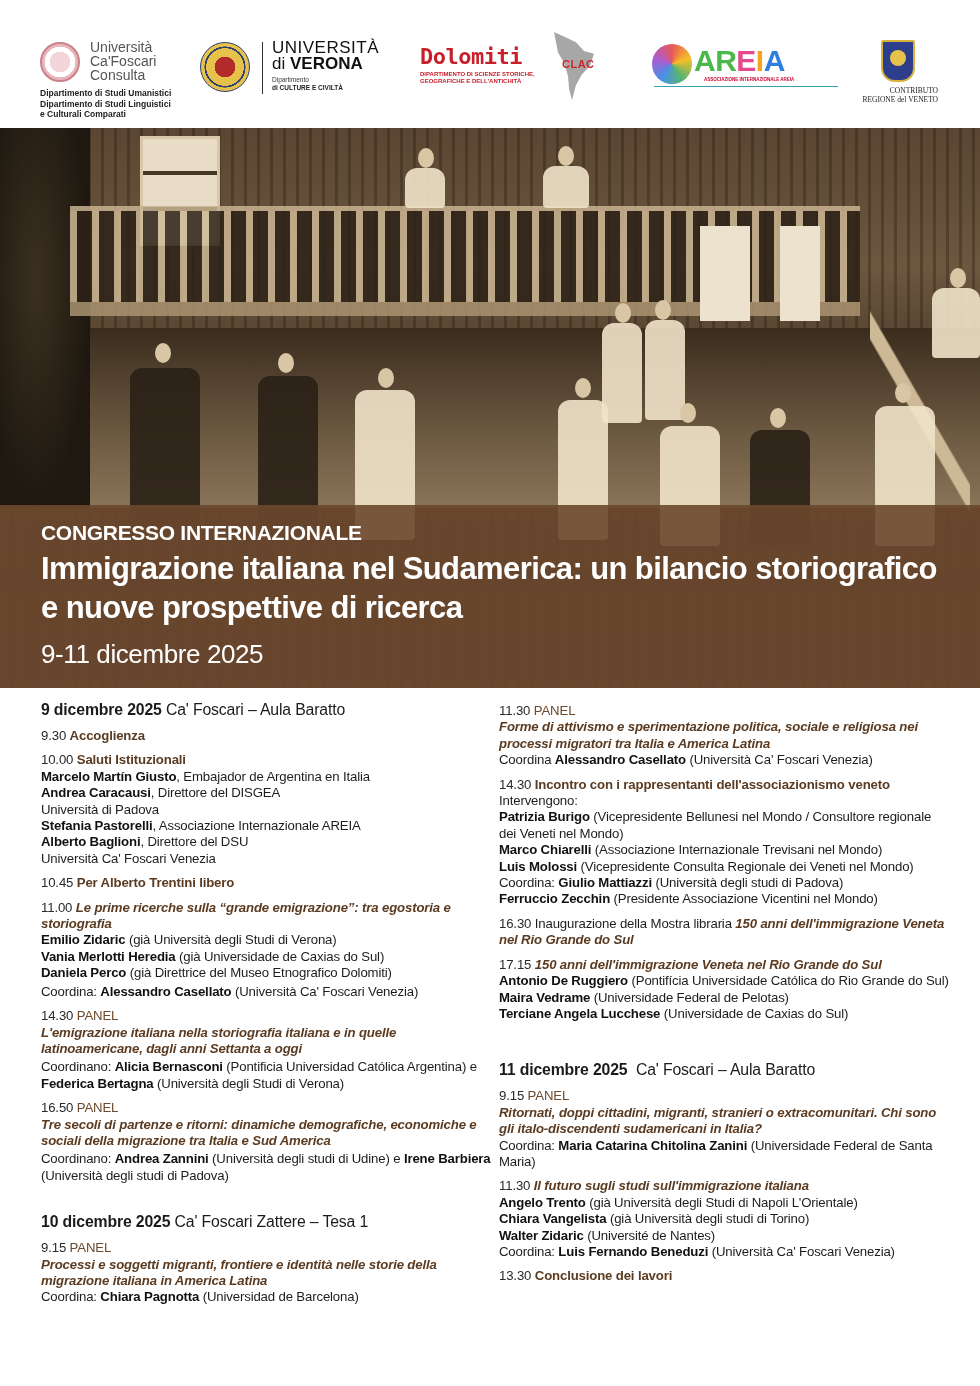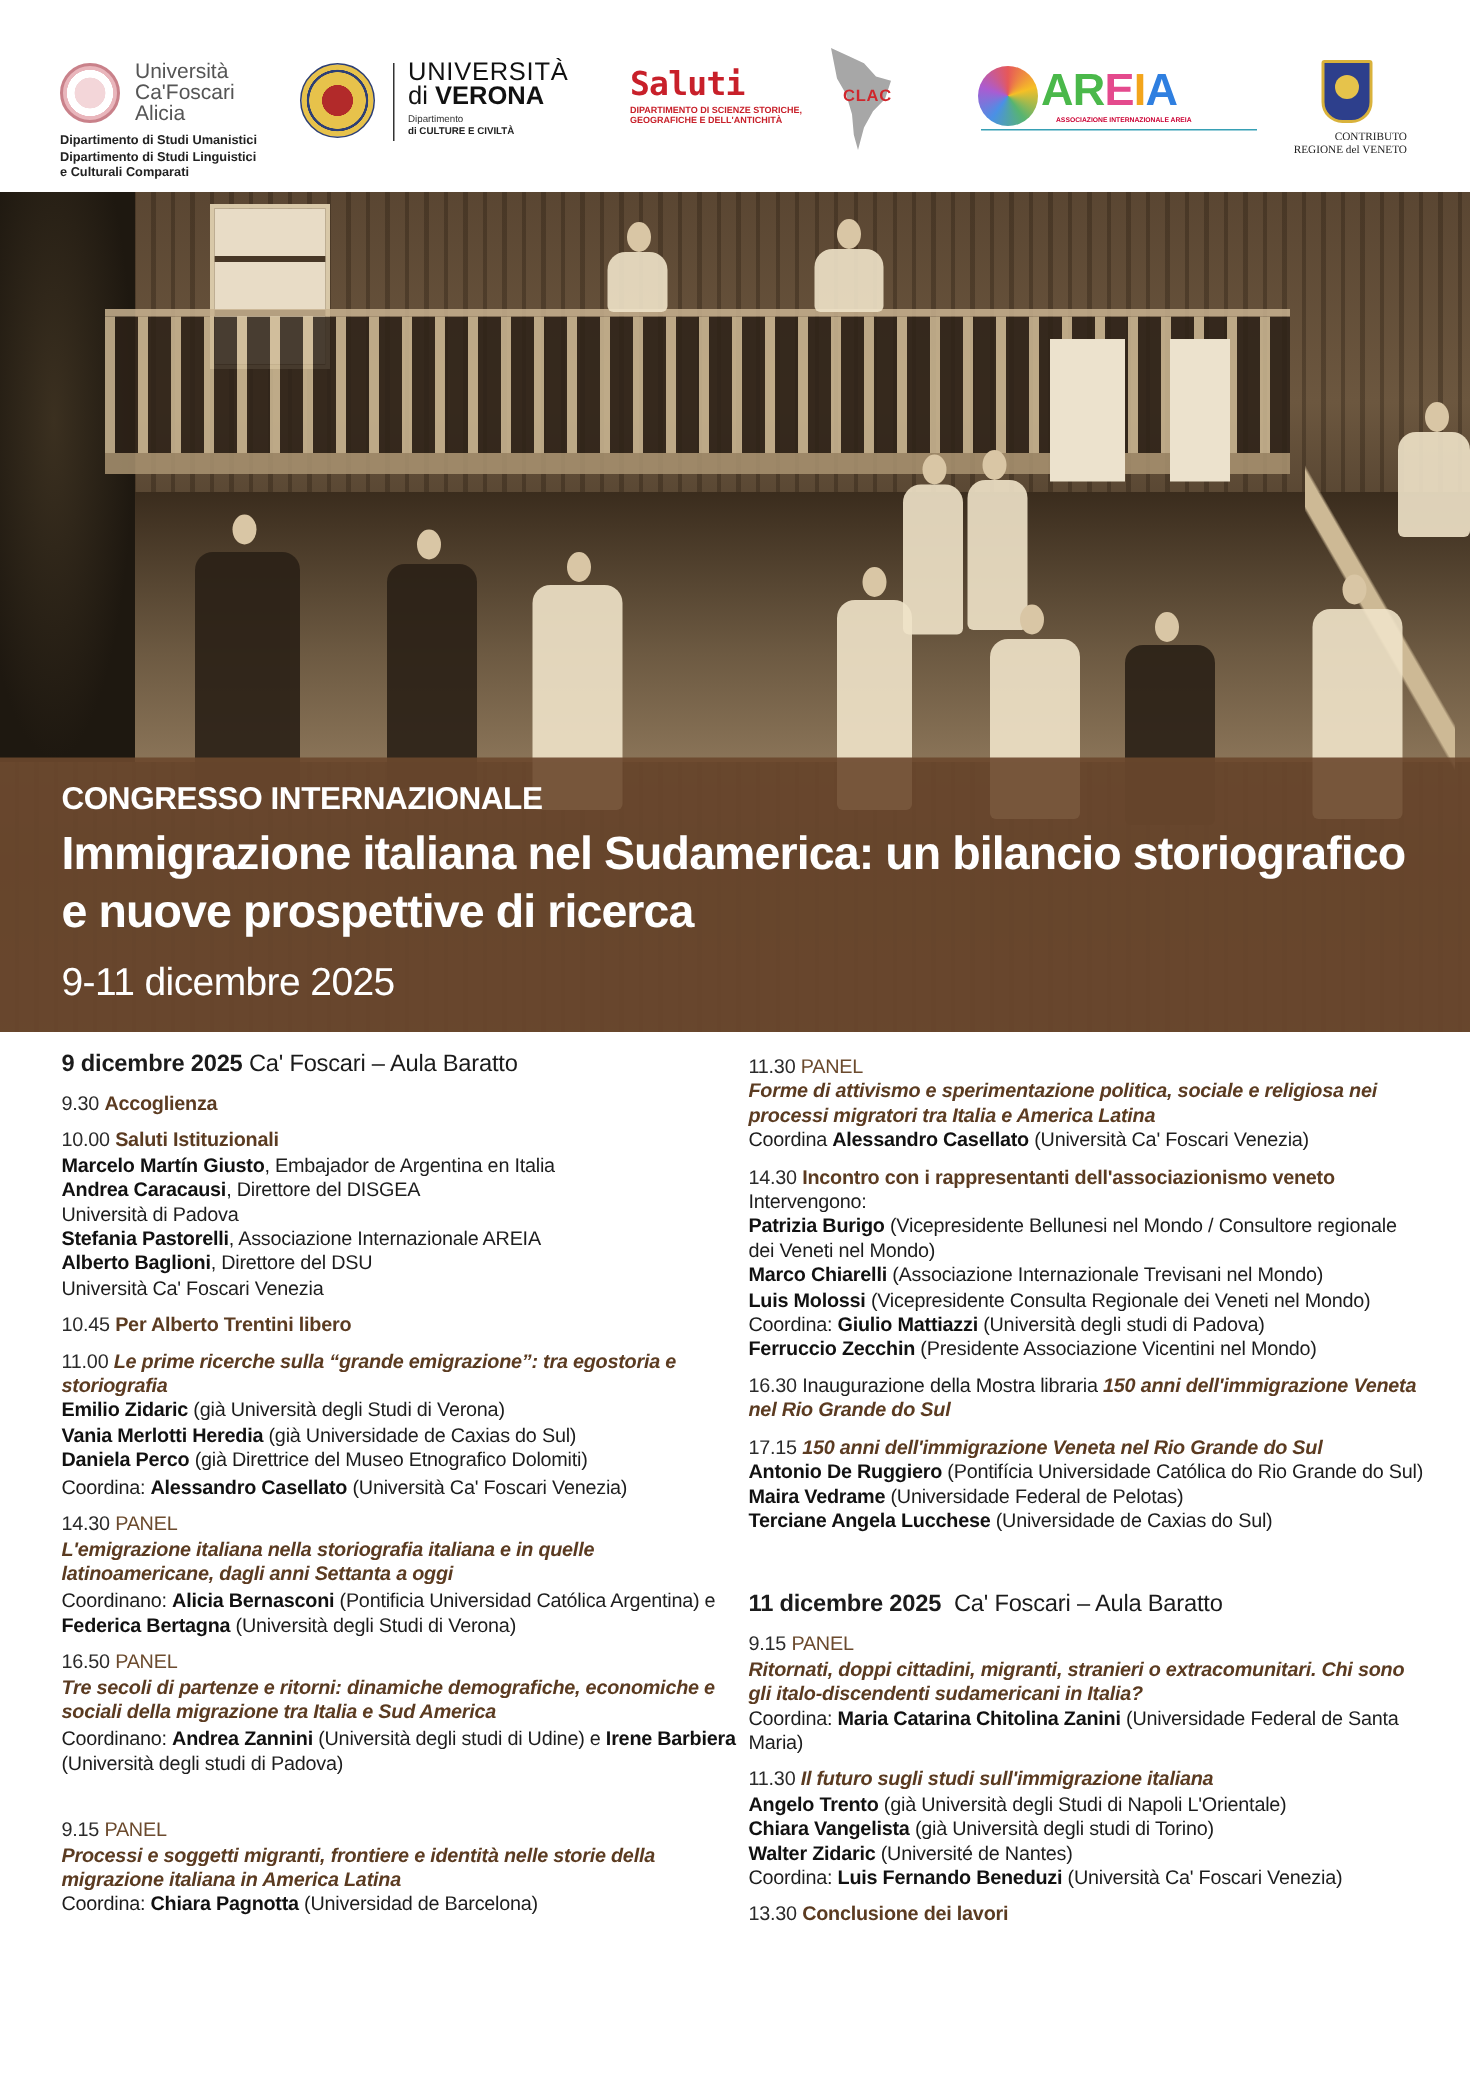--- a/index.html
+++ b/index.html
@@ -85,40 +85,40 @@
 </style>
 </head>
 <body>
 
 <header class="logos">
   <div class="logo unive">
     <div class="seal"></div>
     <div class="name">
       <span class="line">Università</span>
       <span class="line">Ca'Foscari</span>
-      <span class="line">Alicia</span>
+      <span class="line">Consulta</span>
     </div>
     <div class="dept1">Dipartimento di Studi Umanistici</div>
     <div class="dept2">
       <span class="line">Dipartimento di Studi Linguistici</span>
       <span class="line">e Culturali Comparati</span>
     </div>
   </div>
 
   <div class="logo univr">
     <div class="seal"></div>
     <div class="divider"></div>
     <div class="l1">UNIVERSITÀ</div>
     <div class="l2"><span>di </span><b>VERONA</b></div>
     <div class="l3">Dipartimento</div>
     <div class="l4">di CULTURE E CIVILTÀ</div>
   </div>
 
   <div class="logo disgea">
-    <div class="mark">Saluti</div>
+    <div class="mark">Dolomiti</div>
     <div class="sub">
       <span class="line">DIPARTIMENTO DI SCIENZE STORICHE,</span>
       <span class="line">GEOGRAFICHE E DELL'ANTICHITÀ</span>
     </div>
   </div>
 
   <div class="logo clac">
     <div class="map"></div>
     <div class="txt">CLAC</div>
   </div>
@@ -215,20 +215,21 @@
   </div>
 
   <div class="item">
     <span class="line"><span class="time">16.50 </span><span class="panel">PANEL</span></span>
     <span class="line acc-i" style="margin-bottom:2px;">Tre secoli di partenze e ritorni: dinamiche demografiche, economiche e sociali della migrazione tra Italia e Sud America</span>
     <span class="line"><span>Coordinano: </span><span class="n">Andrea Zannini</span><span> (Università degli studi di Udine) e </span><span class="n">Irene Barbiera</span><span> (Università degli studi di Padova)</span></span>
   </div>
 
   <div class="gap-lg" style="height:20px;"></div>
 
+  <div class="day"><b>10 dicembre 2025</b><span> Ca' Foscari Zattere – Tesa 1</span></div>
 
   <div class="item">
     <span class="line"><span class="time">9.15 </span><span class="panel">PANEL</span></span>
     <span class="line acc-i">Processi e soggetti migranti, frontiere e identità nelle storie della migrazione italiana in America Latina</span>
     <span class="line"><span>Coordina: </span><span class="n">Chiara Pagnotta</span><span> (Universidad de Barcelona)</span></span>
   </div>
 </section>
 
 <section class="col right">
   <div class="item">

